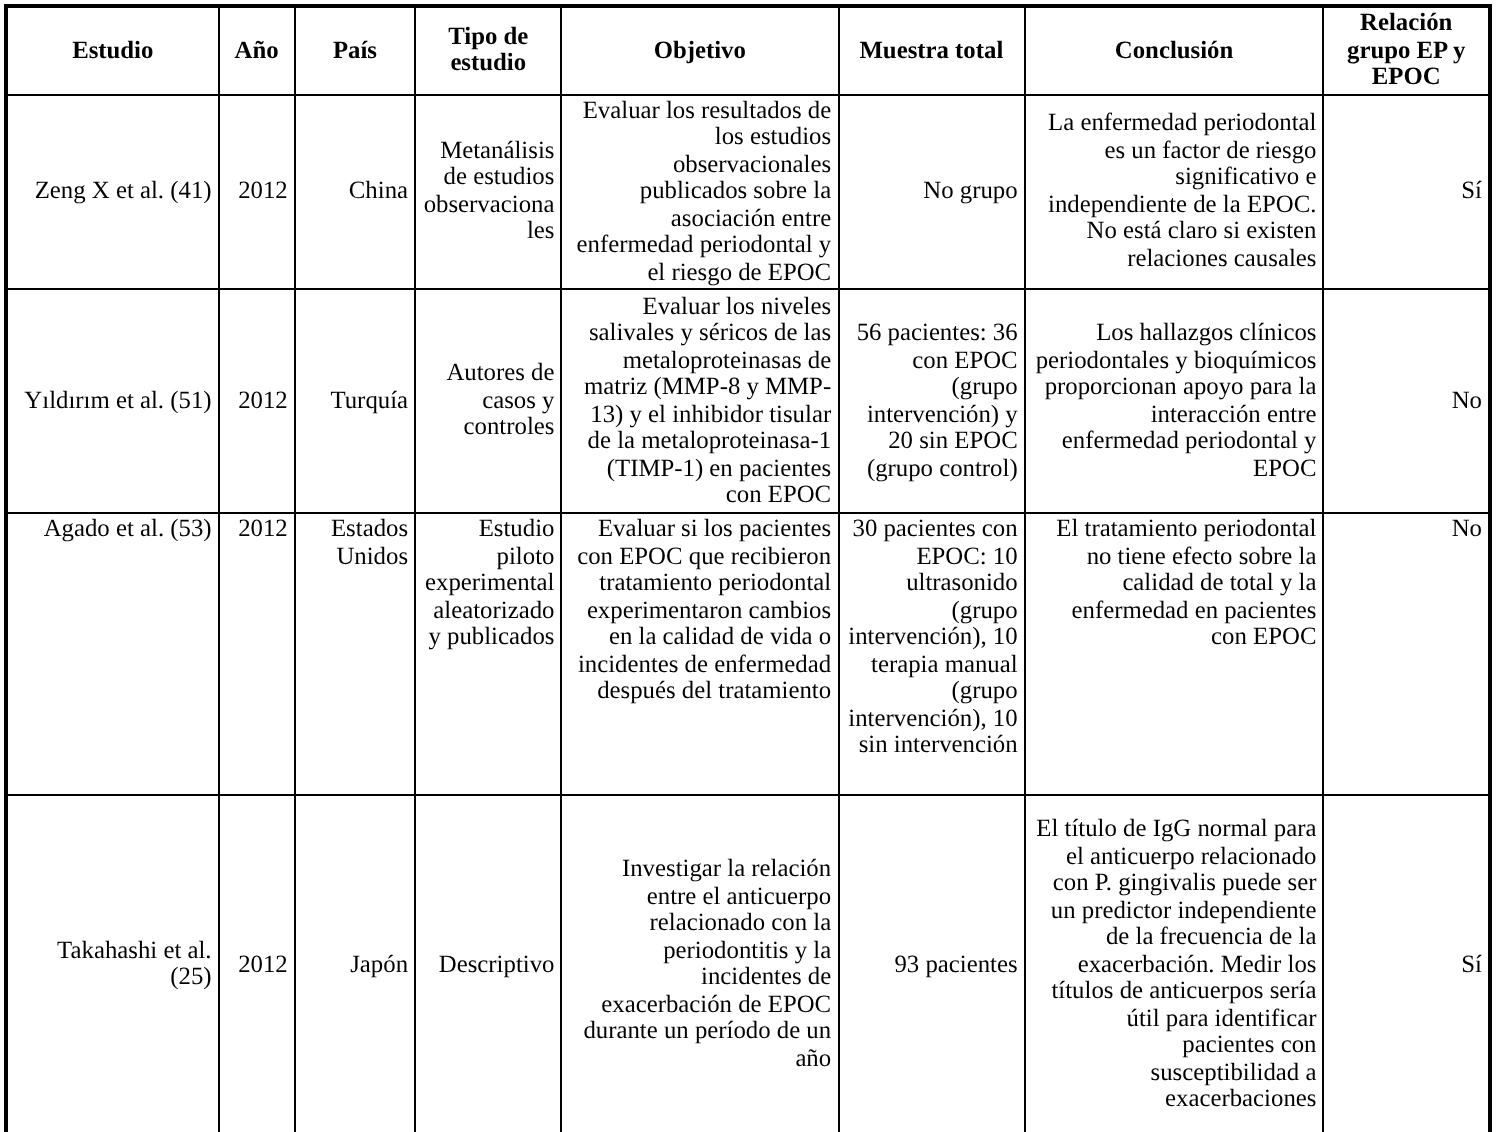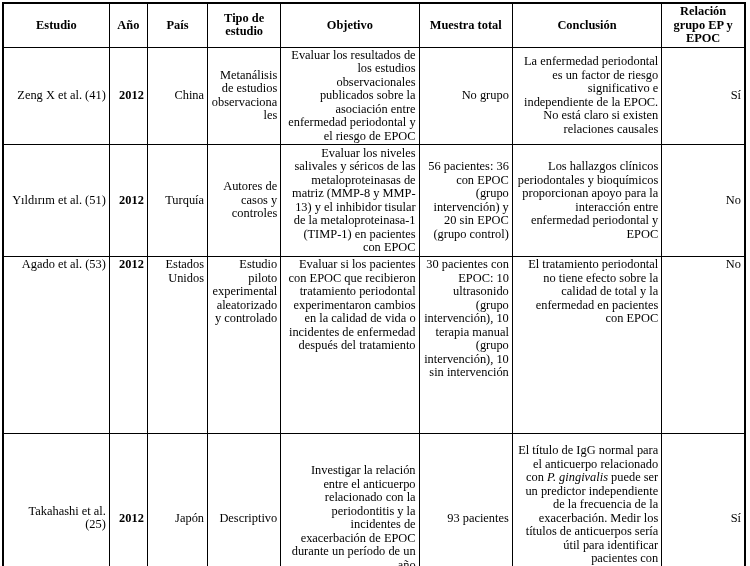--- a/index.html
+++ b/index.html
@@ -38,25 +38,25 @@
   col.c-year    { width: 38px;  }
   col.c-country { width: 60px;  }
   col.c-type    { width: 73px;  }
   col.c-obj     { width: 138px; }
   col.c-sample  { width: 93px;  }
   col.c-conc    { width: 149px; }
   col.c-rel     { width: 83px;  }
   tr.header-row { height: 41px; }
   tr.row-1 { height: 97px; }
   tr.row-2 { height: 112px; }
-  tr.row-3 { height: 177px; margin-left: 18px; }
+  tr.row-3 { height: 141px; margin-left: 18px; }
   tr.row-4 { height: 170px; }
   tr.valign-top td { vertical-align: top; }
-  td.year-cell { text-align: center; font-weight: bold; }
-  .italic { font-style: italic; }
+  td.year-cell { text-align: center; }
+  .italic { }
 </style>
 </head>
 <body>
 
 <div class="page">
   <table class="studies">
     <colgroup>
       <col class="c-authors">
         <col class="c-year">
         <col class="c-country">
@@ -96,21 +96,21 @@
         <td>Autores de casos y controles</td>
         <td>Evaluar los niveles salivales y séricos de las metaloproteinasas de matriz (MMP-8 y MMP-13) y el inhibidor tisular de la metaloproteinasa-1 (TIMP-1) en pacientes con EPOC</td>
         <td>56 pacientes: 36 con EPOC (grupo intervención) y 20 sin EPOC (grupo control)</td>
         <td>Los hallazgos clínicos periodontales y bioquímicos proporcionan apoyo para la interacción entre enfermedad periodontal y EPOC</td>
         <td>No</td>
       </tr>
       <tr class="row-3 valign-top">
         <td>Agado et al. (53)</td>
         <td class="year-cell">2012</td>
         <td>Estados Unidos</td>
-        <td>Estudio piloto experimental aleatorizado y controlado</td>
+        <td>Estudio piloto experimental aleatorizado y publicados</td>
         <td>Evaluar si los pacientes con EPOC que recibieron tratamiento periodontal experimentaron cambios en la calidad de vida o incidentes de enfermedad después del tratamiento</td>
         <td> 30 pacientes con EPOC: 10 ultrasonido (grupo intervención), 10 terapia manual (grupo intervención), 10 sin intervención</td>
         <td>El tratamiento periodontal no tiene efecto sobre la calidad de total y la enfermedad en pacientes con EPOC</td>
         <td>No</td>
       </tr>
       <tr class="row-4">
         <td>Takahashi et al. (25)</td>
         <td class="year-cell">2012</td>
         <td>Japón</td>
         <td>Descriptivo</td>

